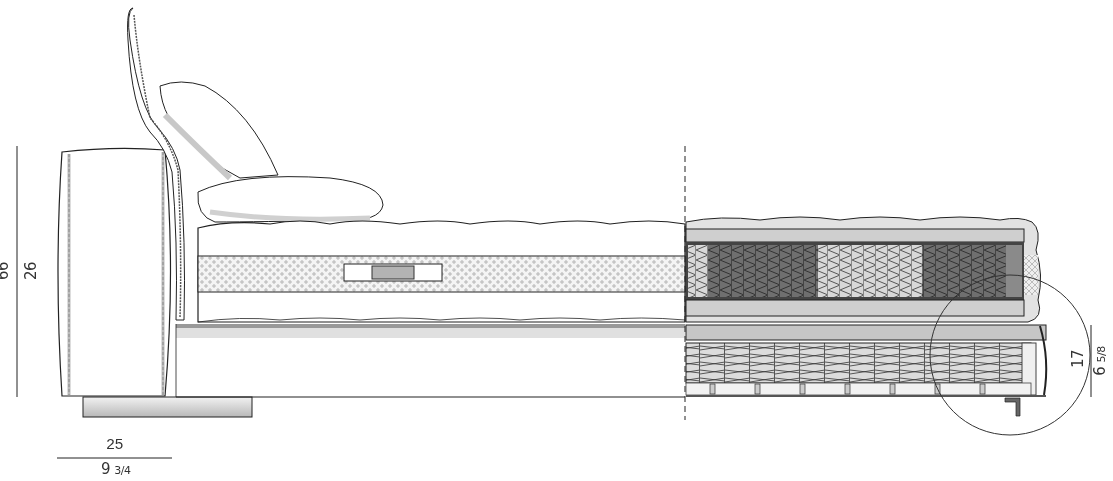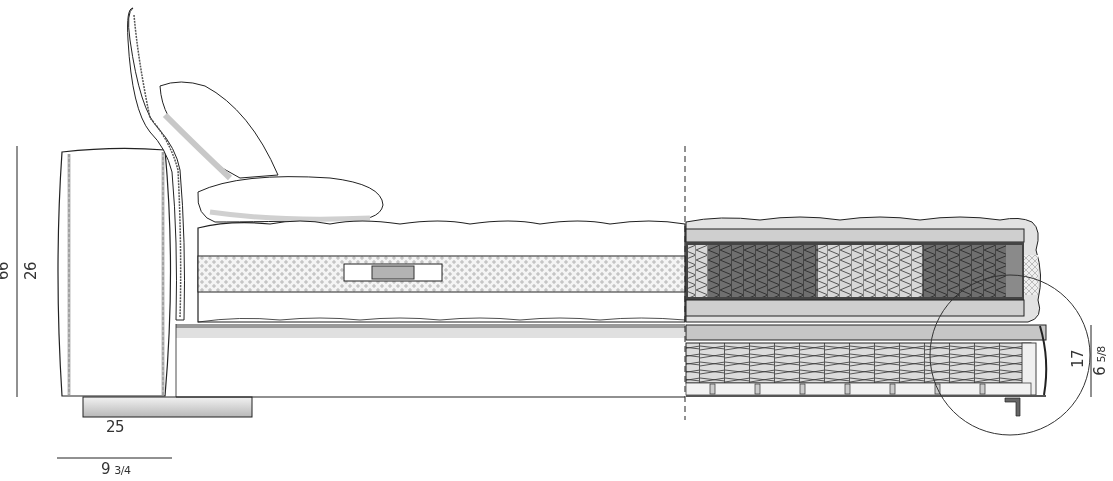--- a/index.html
+++ b/index.html
@@ -124,21 +124,21 @@
   <circle cx="1010" cy="355" r="80" fill="none" stroke="#333" stroke-width="1"></circle>
 
   <line x1="17" y1="146" x2="17" y2="397" stroke="#222" stroke-width="1"></line>
   <line x1="57" y1="458" x2="172" y2="458" stroke="#222" stroke-width="1"></line>
   <line x1="1091" y1="325" x2="1091" y2="397" stroke="#222" stroke-width="1"></line>
 </svg>
 
 <div class="dim vtext" style="left:-6px;top:262px;">66</div>
 <div class="dim vtext" style="left:22px;top:262px;">26</div>
 
-<div class="dim" style="left:106px;top:418px;">25</div>
+<div class="dim" style="left:106px;top:437px;font-family:Liberation Mono, monospace;">25</div>
 <div class="dim" style="left:101px;top:460px;text-align:center;">
   <span>9</span>
   <small>3/4</small>
 </div>
 
 <div class="dim vtext" style="left:1069px;top:350px;">17</div>
 <div class="dim vtext" style="left:1085px;top:352px;">
   <span>6</span>
   <small>5/8</small>
 </div>

